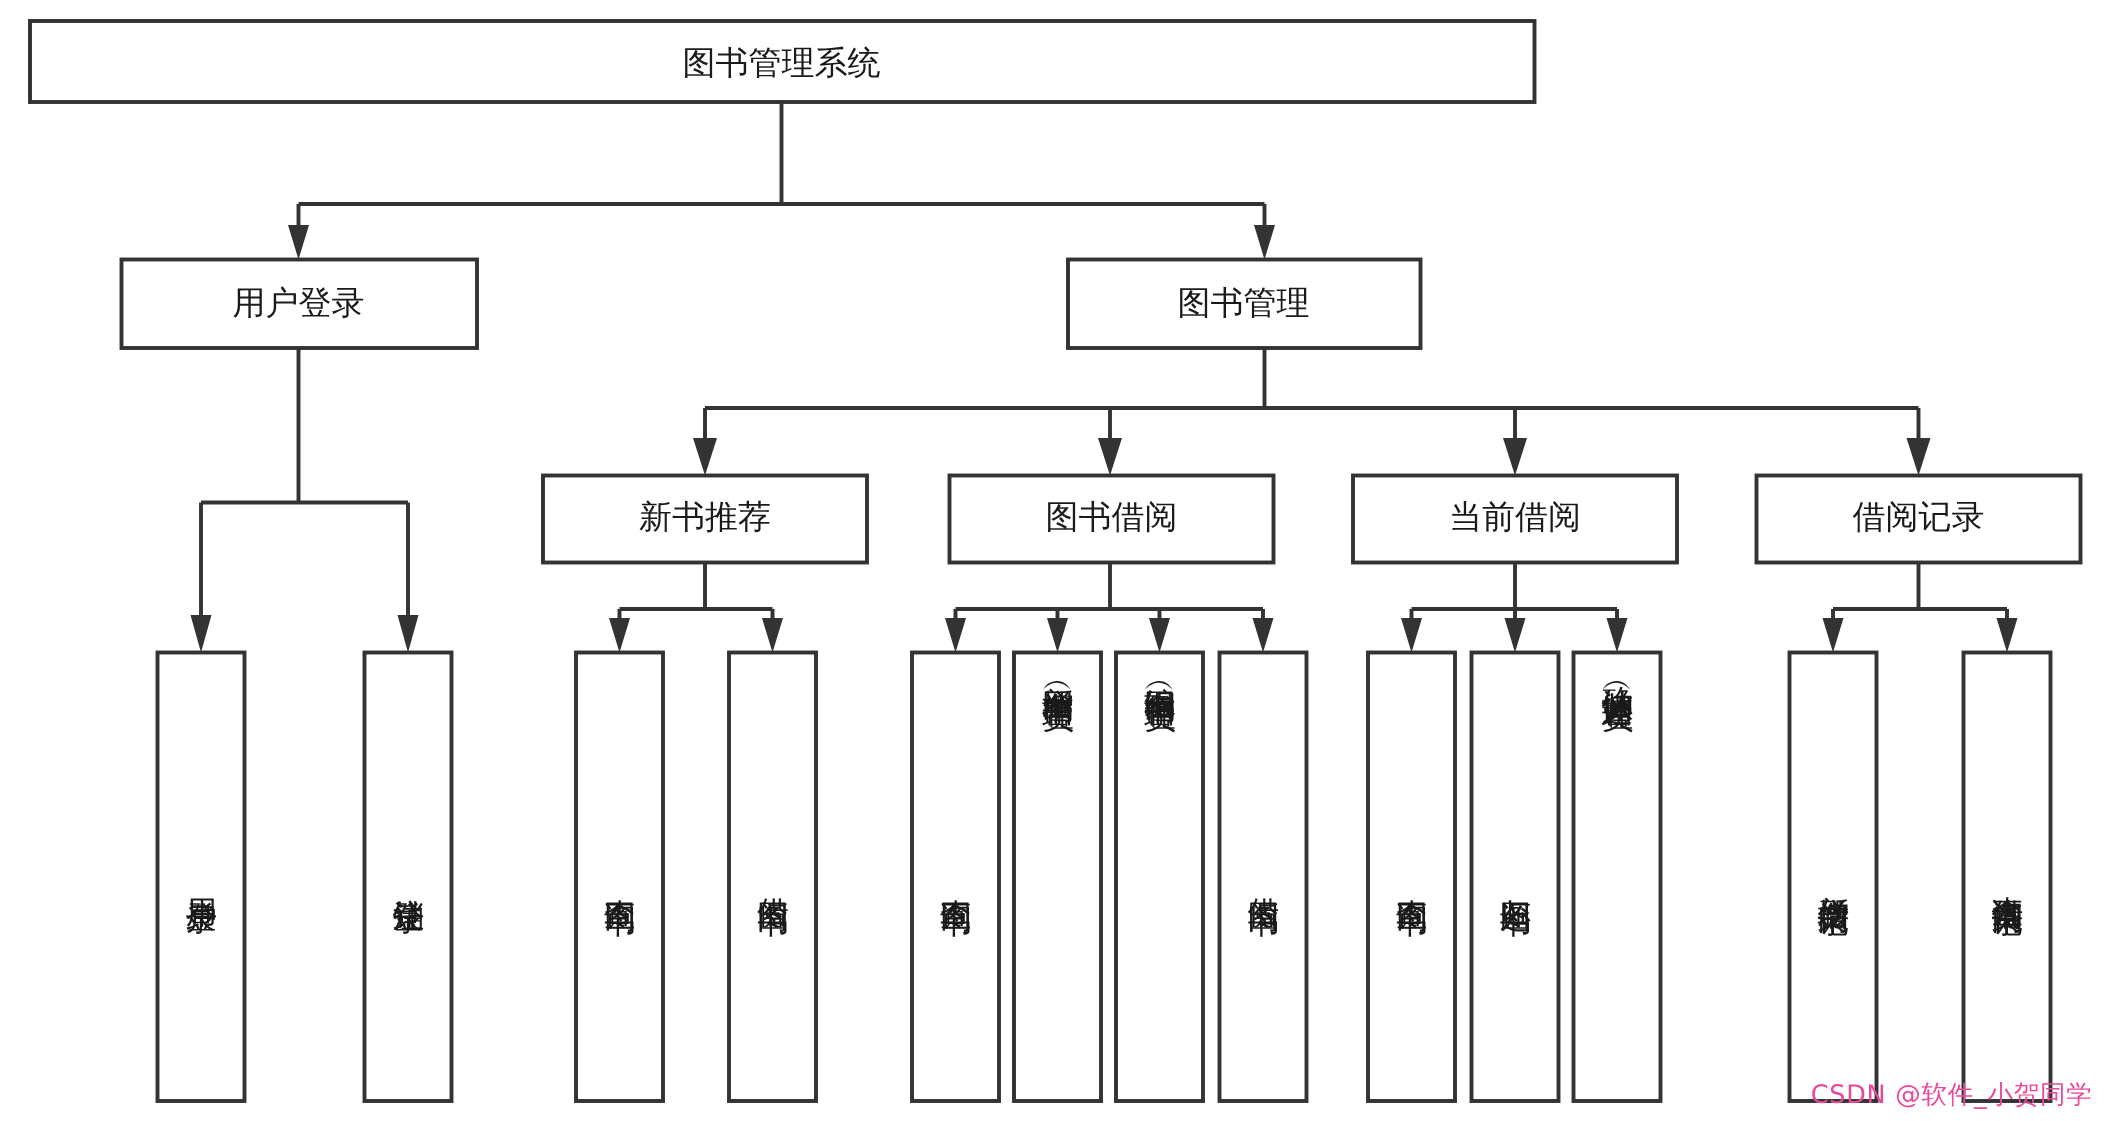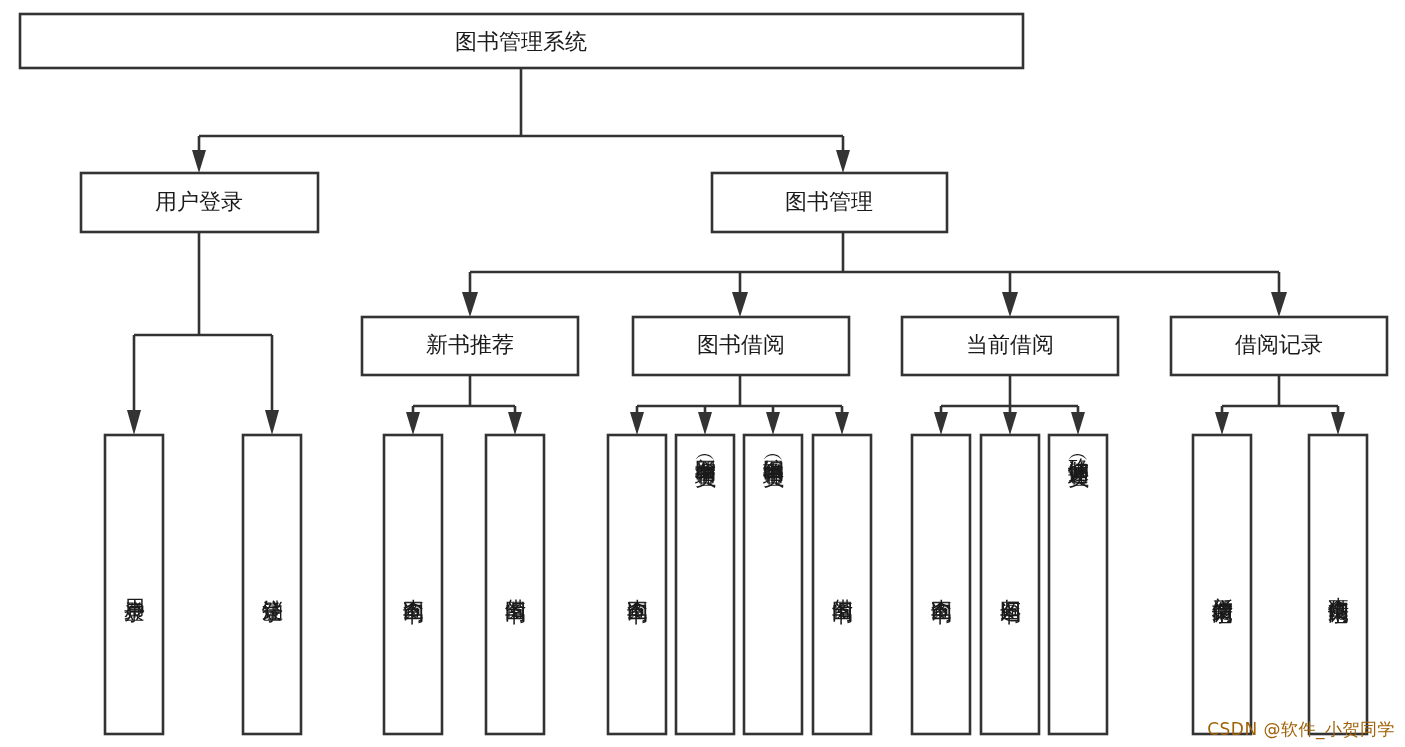--- a/index.html
+++ b/index.html
@@ -65,21 +65,21 @@
     letter-spacing: 1.5px;
     color: #1a1a1a;
     white-space: nowrap;
   }
   #watermark {
     position: absolute;
     right: 10px;
     bottom: 6px;
     font-family: "DejaVu Sans", "Liberation Sans", sans-serif;
     font-size: 17px;
-    color: #a16207;
+    color: #ec4899;
     letter-spacing: 0.5px;
     white-space: nowrap;
   }
 </style>
 </head>
 <body>
 
 <div id="diagram-root">
 
   <svg id="flow-svg" viewBox="0 0 1405 747">

